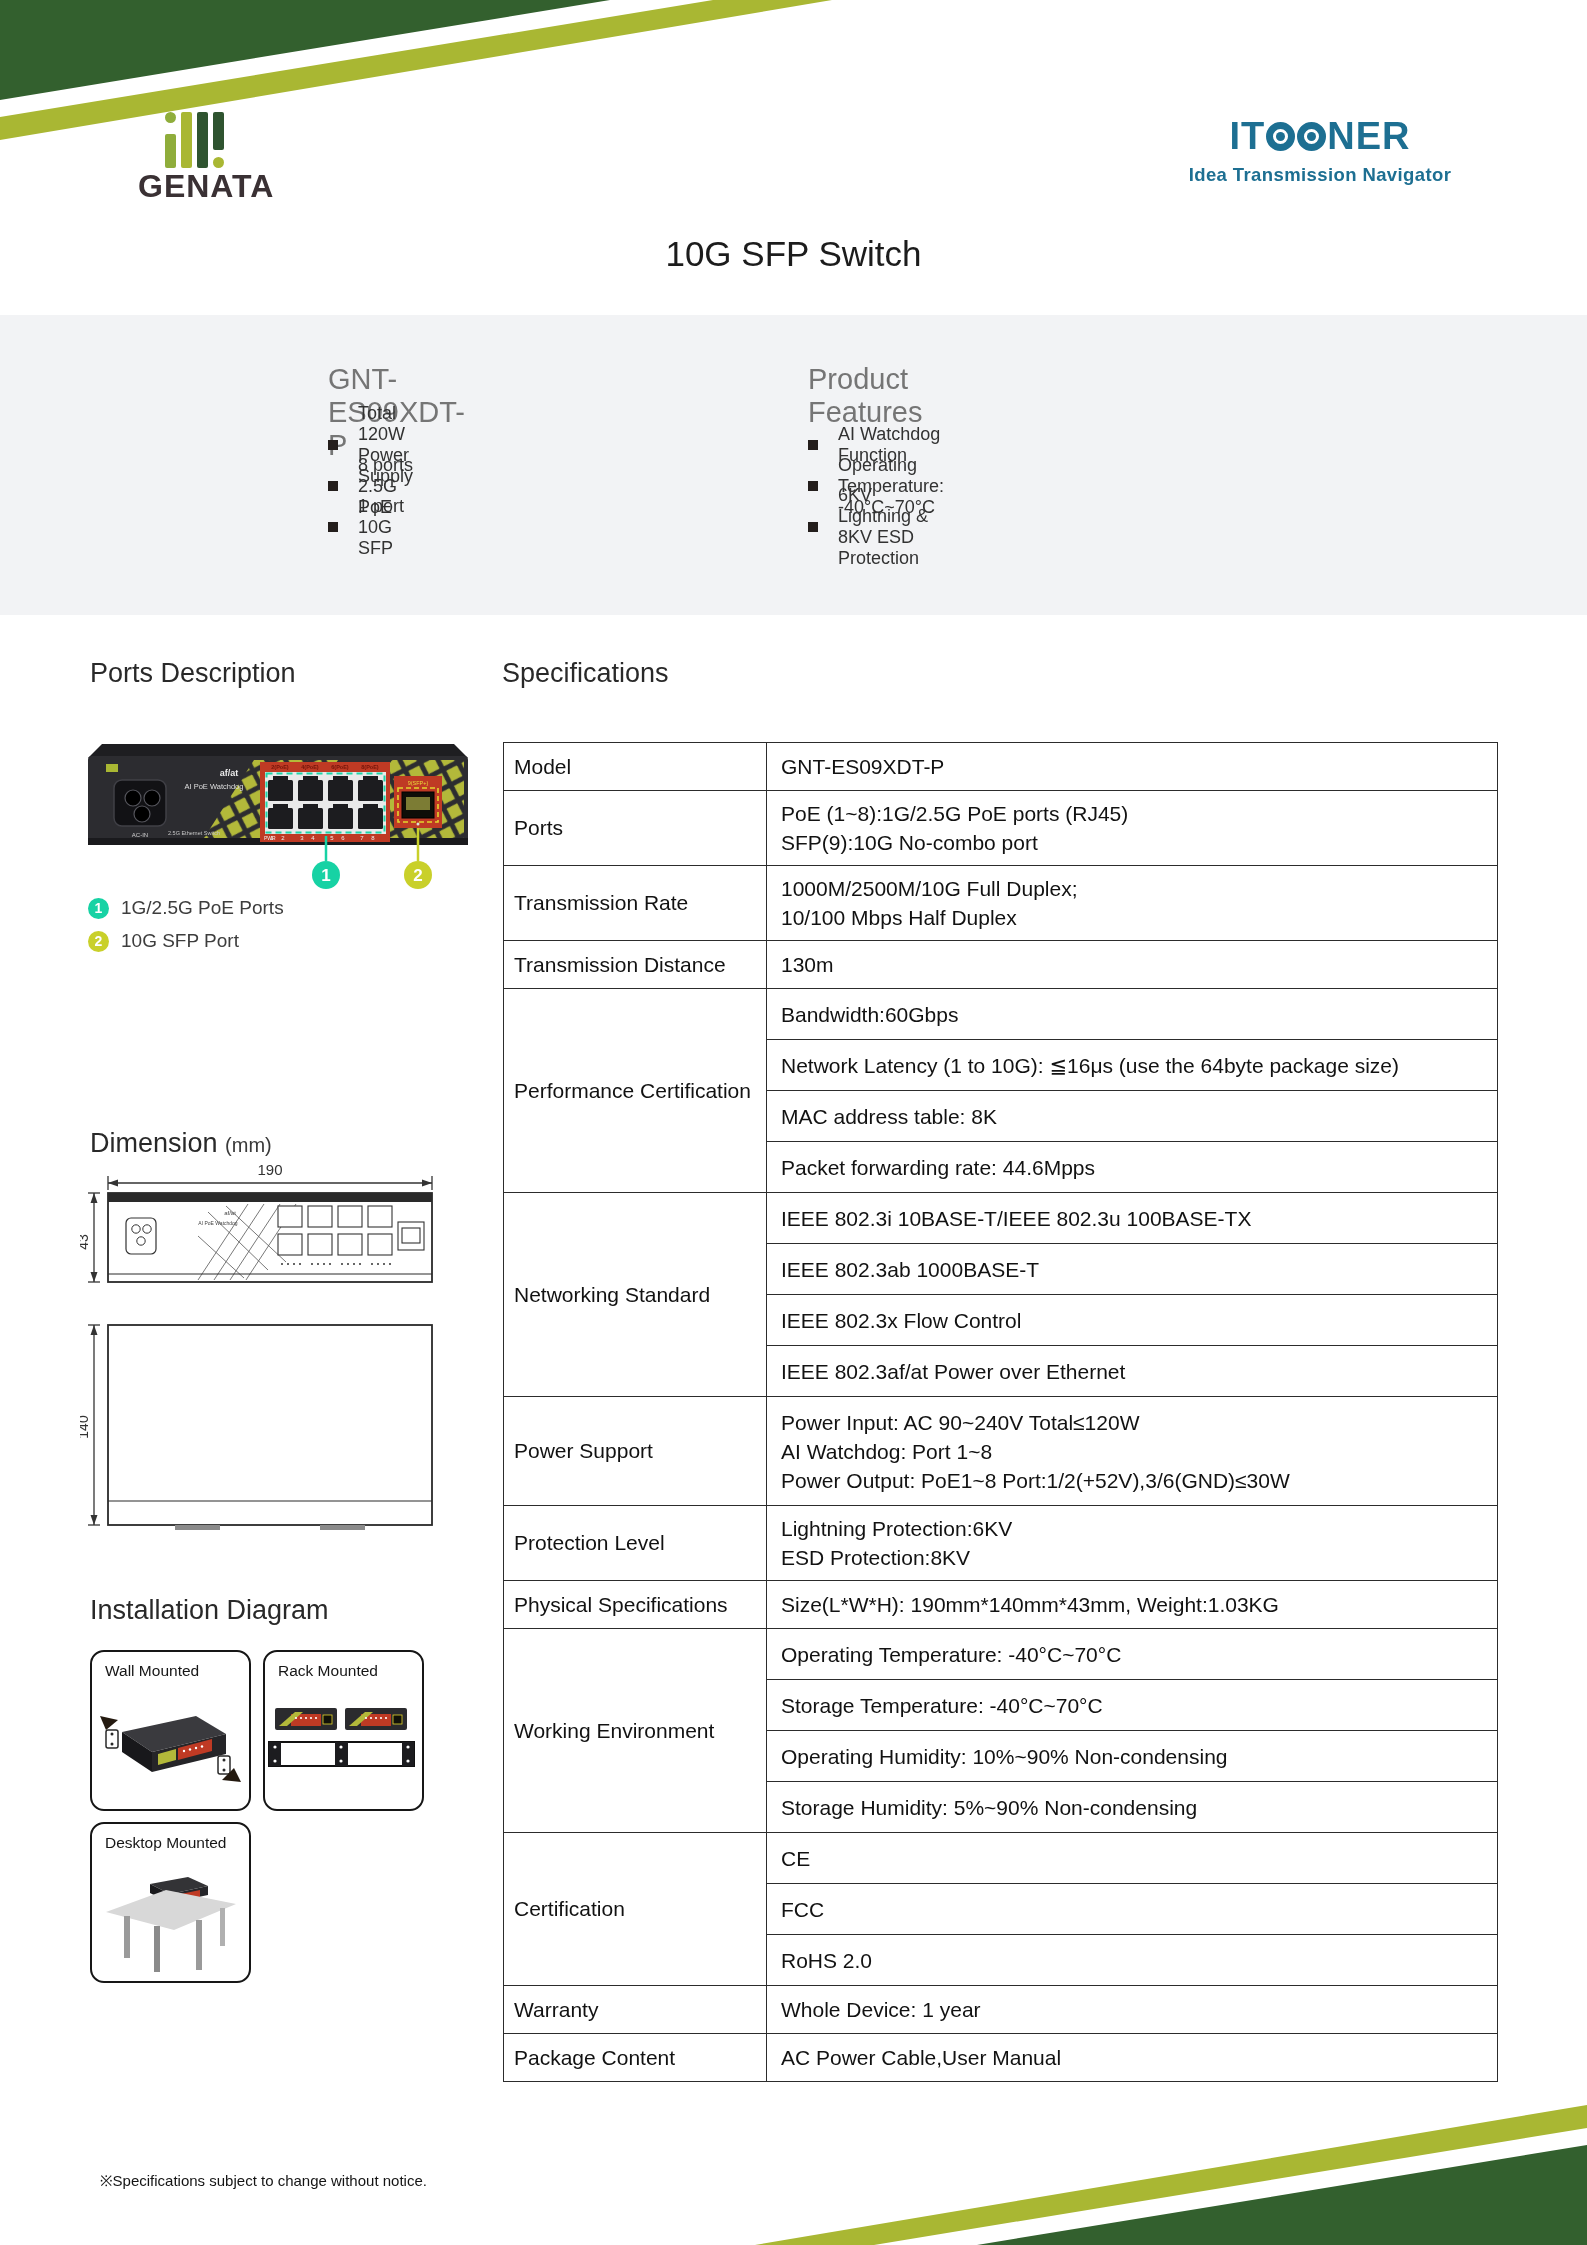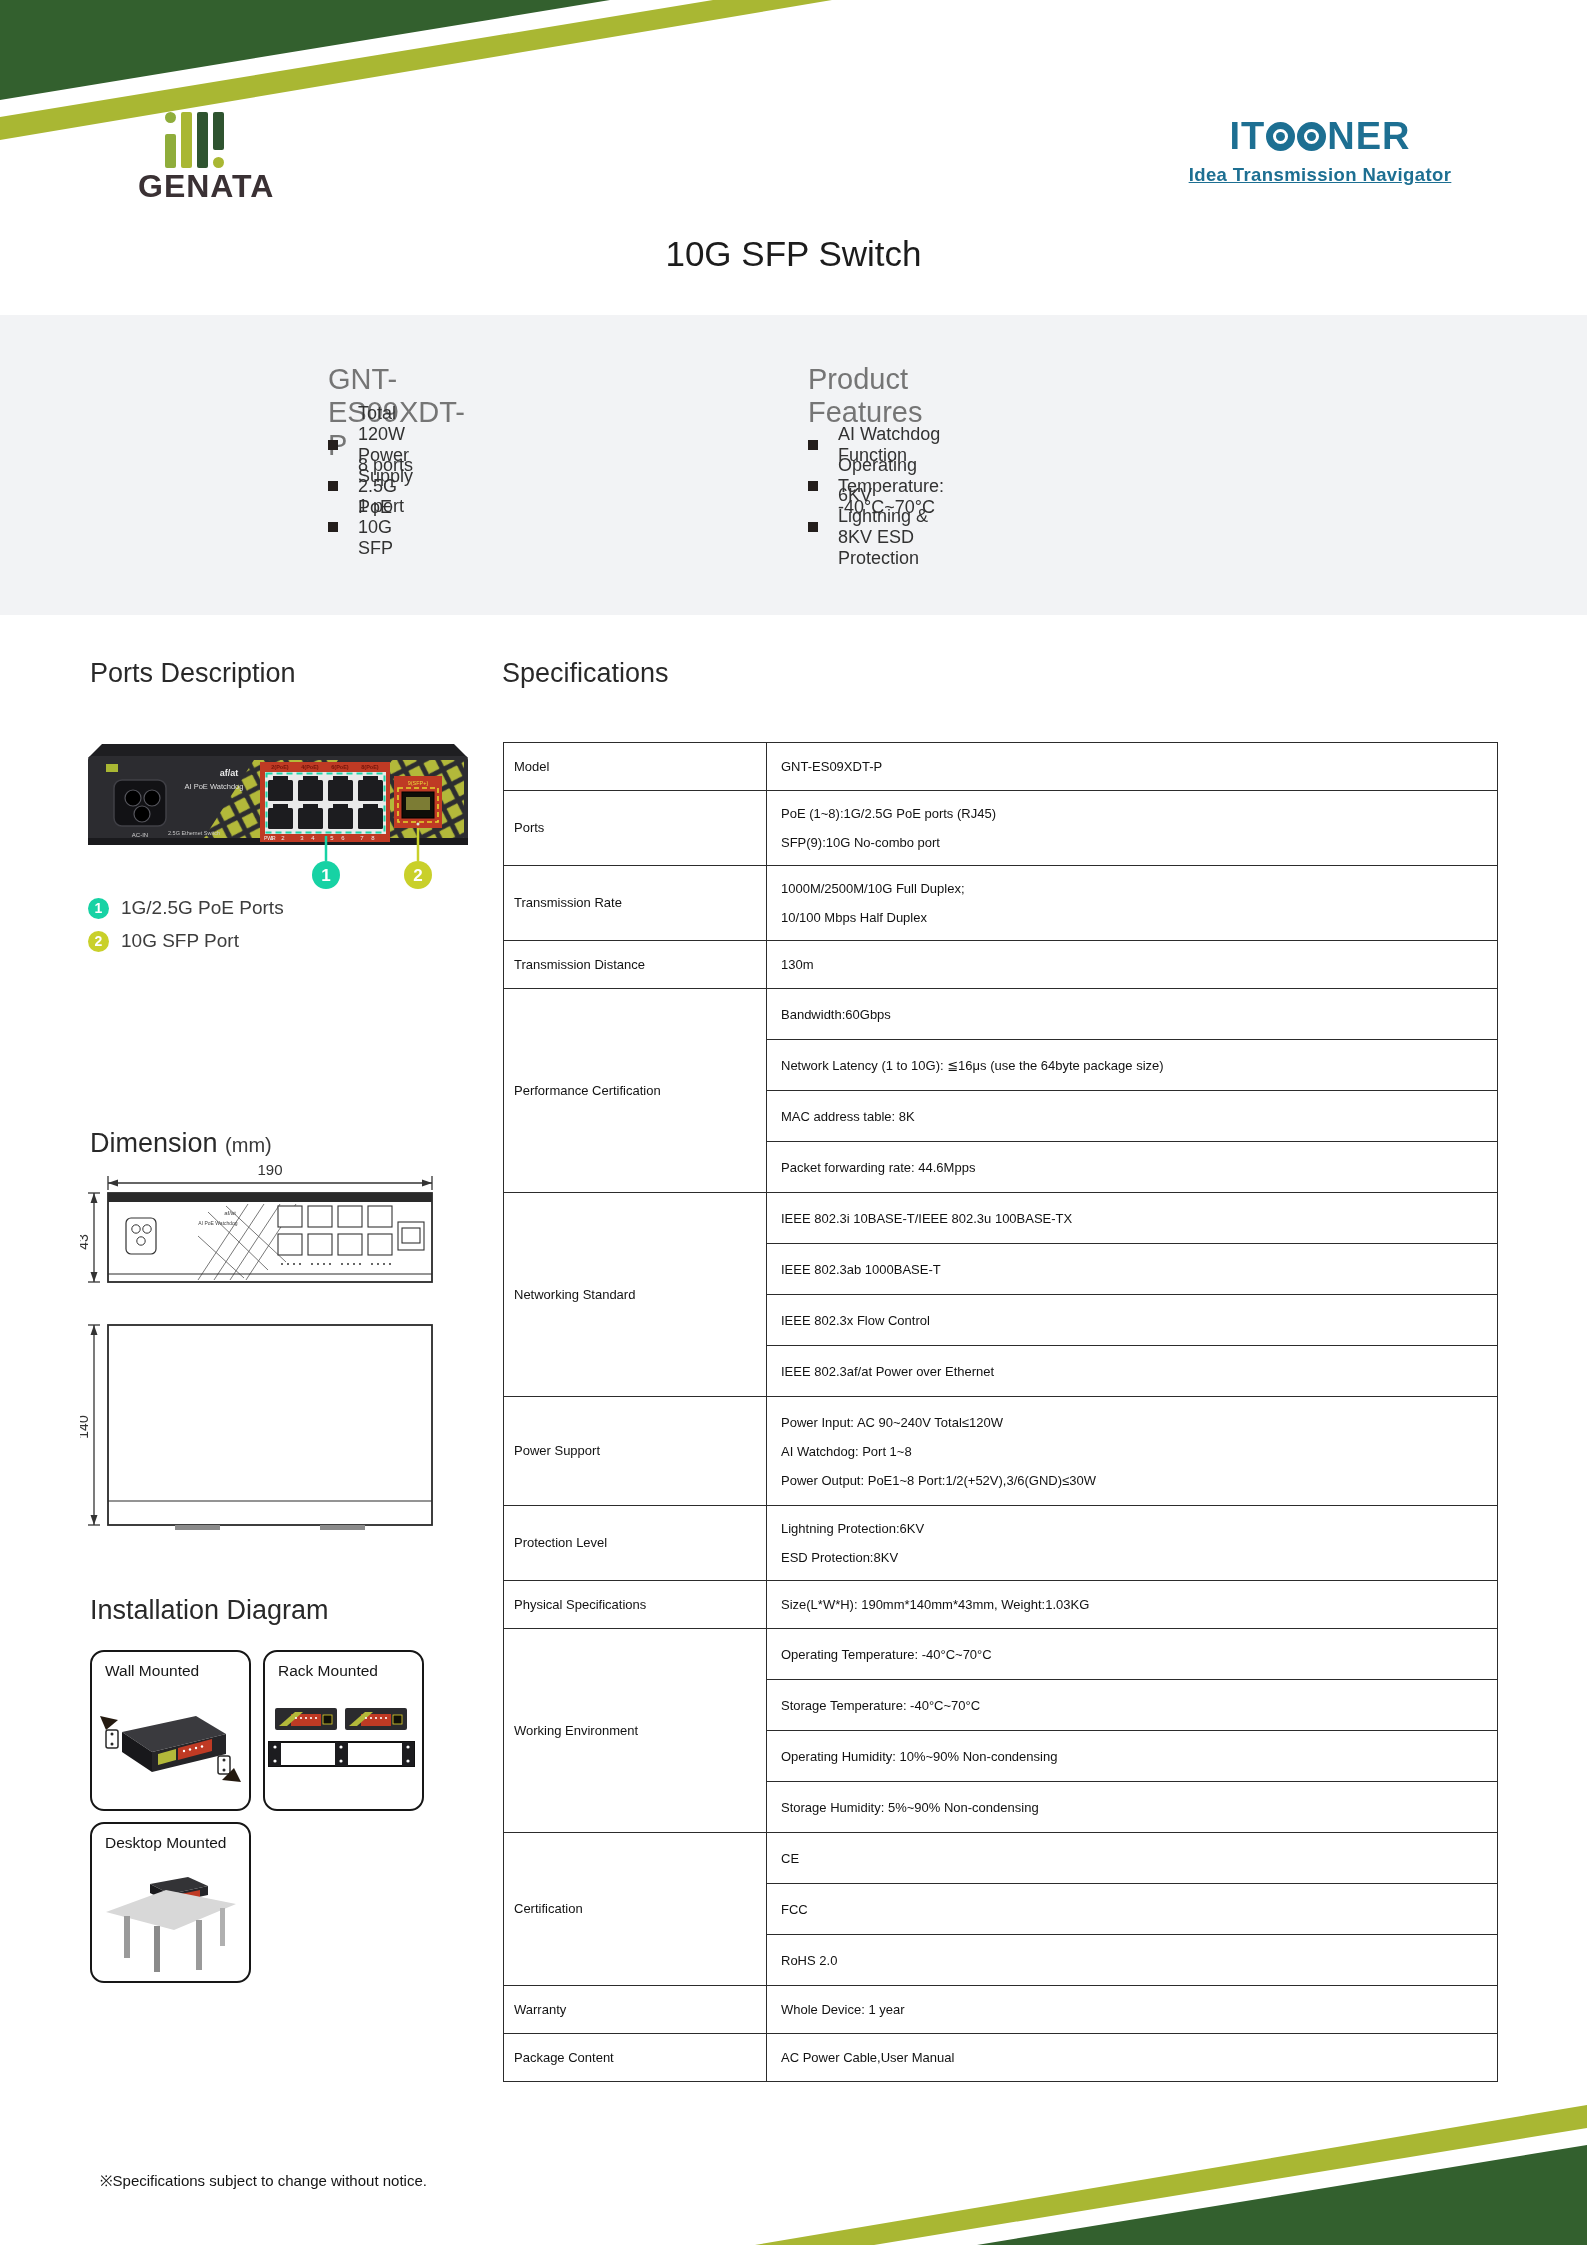--- a/index.html
+++ b/index.html
@@ -18,21 +18,21 @@
   .genata-text{position:absolute;left:138px;top:168px;width:96px;text-align:center;
         font-size:32px;font-weight:800;letter-spacing:1px;color:#3a3134;}
 
   
   .itooner{position:absolute;left:1185px;top:116px;width:270px;text-align:center;}
   .itname{display:flex;justify-content:center;align-items:center;font-size:38px;font-weight:800;
         color:#1d6f92;letter-spacing:1px;line-height:40px;}
   .eye{display:inline-flex;width:15px;height:15px;border:7px solid #1d6f92;border-radius:50%;
         align-items:center;justify-content:center;margin:0 1px;}
   .pupil{width:9px;height:9px;border-radius:50%;background:#1d6f92;}
-  .ittag{margin-top:8px;font-size:18.5px;font-weight:700;color:#1d6f92;letter-spacing:0.4px;text-decoration:underline;}
+  .ittag{margin-top:8px;font-size:18.5px;font-weight:700;color:#1d6f92;letter-spacing:0.4px;}
 
   .doc-title{position:absolute;left:0;top:234px;width:100%;text-align:center;
         font-size:35px;color:#1c1c1c;}
 
   
   .gray-band{position:absolute;left:0;top:315px;width:100%;height:300px;background:#f2f3f5;}
   .ov-col{position:absolute;top:0;}
   .ov-head{position:absolute;top:48px;font-size:29px;color:#757575;}
   .ov-list{position:absolute;top:118px;left:0;margin:0;padding:0;list-style:none;}
   .ov-list li{display:flex;align-items:center;gap:20px;height:24px;margin-bottom:17px;
@@ -44,21 +44,21 @@
 
   
   .legend{position:absolute;left:88px;top:896px;}
   .legend-row{display:flex;align-items:center;gap:12px;height:24px;margin-bottom:9px;
         font-size:19px;color:#3d3d3d;}
   .legend-num{width:21px;height:21px;border-radius:50%;color:#fff;font-size:14px;font-weight:700;
         display:flex;align-items:center;justify-content:center;flex:0 0 auto;}
 
   
   .spec-table{position:absolute;left:503px;top:742px;border-collapse:collapse;width:995px;}
-  .spec-table td{border:1.5px solid #2c2c2c;font-size:13px;color:#121212;vertical-align:middle;}
+  .spec-table td{border:1.5px solid #2c2c2c;font-size:21px;color:#121212;vertical-align:middle;}
   .spec-table td.label{width:244px;padding:3px 8px 3px 10px;line-height:24px;}
   .spec-table td.val{padding:3px 10px 3px 14px;}
   .spec-table td.val div{line-height:29px;}
 
   
   .install-box{position:absolute;width:157px;height:157px;border:2px solid #161616;
         border-radius:14px;background:#fff;}
   .install-label{position:absolute;left:13px;top:10px;font-size:15.5px;color:#161616;}
 
   .footnote{position:absolute;left:100px;top:2170px;font-size:15px;color:#141414;}

